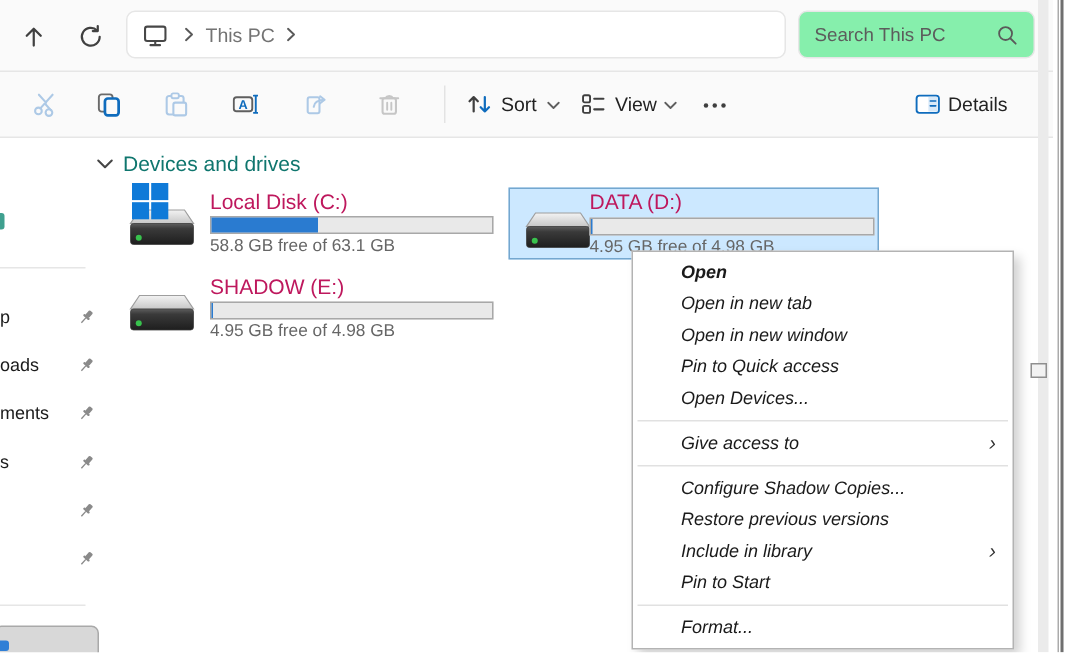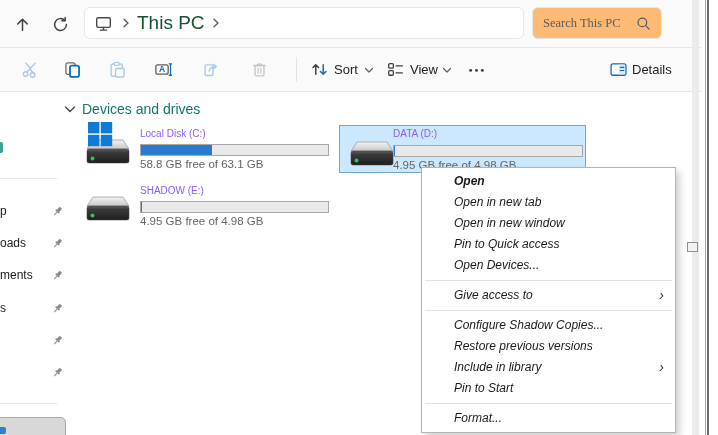--- a/index.html
+++ b/index.html
@@ -6,23 +6,23 @@
   body{width:718px;height:435px;overflow:hidden;font-family:"Liberation Sans",sans-serif;
        -webkit-font-smoothing:antialiased;background:#fff;}
   .window{position:relative;width:718px;height:435px;background:#fff;overflow:hidden;cursor:default;}
   .abs{position:absolute;}
 
   
   .navbar{position:absolute;left:0;top:0;width:702px;height:47px;background:#fafafa;border-bottom:1px solid #e6e6e6;}
   .nav-btn{position:absolute;top:8px;width:32px;height:32px;border-radius:5px;display:flex;align-items:center;justify-content:center;}
   .addr{position:absolute;left:84px;top:7px;width:440px;height:32px;background:#fff;border:1px solid #e6e6e6;
         border-radius:6px;display:flex;align-items:center;box-sizing:border-box;padding-left:10px;}
-  .addr .crumb{font-size:19px;color:#14532d;margin:0 6px;}
-  .searchbox{position:absolute;left:532px;top:7px;width:130px;height:32px;background:#fdba74;border:1px solid #e6e6e6;
-        border-radius:6px;display:flex;align-items:center;box-sizing:border-box;padding:0 10px;font-family:Liberation Serif, serif;}
+  .addr .crumb{font-size:13px;color:#737373;margin:0 6px;}
+  .searchbox{position:absolute;left:532px;top:7px;width:158px;height:32px;background:#86efac;border:1px solid #e6e6e6;
+        border-radius:6px;display:flex;align-items:center;box-sizing:border-box;padding:0 10px;}
   .searchbox span{flex:1;font-size:12.5px;color:#5c5c5c;}
 
   
   .cmdbar{position:absolute;left:0;top:48px;width:702px;height:43px;background:#fafafa;border-bottom:1px solid #e6e6e6;}
   .cmd-ic{position:absolute;top:13px;width:17px;height:17px;}
   .cmd-lbl{position:absolute;top:14px;font-size:13px;color:#222;}
   .vdiv{position:absolute;top:9px;left:296px;width:1px;height:25px;background:#e3e3e3;}
 
   
   .side-sep{position:absolute;left:0;width:57px;height:1px;background:#e6e6e6;}
@@ -31,21 +31,21 @@
   .side-row svg{position:absolute;left:52px;top:7px;}
   .side-sel{position:absolute;left:-4px;top:417px;width:68px;height:24px;background:#d8d8d8;
             border:1px solid #a9a9a9;border-radius:5px;}
   .thispc-sliver{position:absolute;left:0;top:427px;width:6px;height:7px;background:#2f7fd6;border-radius:0 2px 2px 0;}
   .teal-sliver{position:absolute;left:0;top:142px;width:3px;height:11px;background:#3fa08f;border-radius:0 2px 2px 0;}
 
   
   .sec-head{position:absolute;left:82px;top:101px;font-size:14px;color:#0f766e;}
   .tile-sel{position:absolute;left:339px;top:125px;width:247px;height:48px;background:#cce8ff;
             border:1px solid #74a7cf;box-sizing:border-box;}
-  .dname{position:absolute;font-size:10px;color:#8b5cf6;line-height:14px;}
+  .dname{position:absolute;font-size:14px;color:#be185d;line-height:14px;}
   .dsize{position:absolute;font-size:11.5px;color:#666;line-height:13px;}
   .dbar{position:absolute;width:189px;height:12px;background:#e9e9e9;border:1px solid #a8a8a8;box-sizing:border-box;}
   .dbar .fill{height:100%;background:#2a7bd0;}
 
   
   .ctx{position:absolute;left:421px;top:167px;width:255px;background:#fff;border:1px solid #b3b3b3;
        box-shadow:4px 4px 7px rgba(0,0,0,.18);box-sizing:border-box;padding:3px 0;z-index:50;}
   .ctx .mi{position:relative;height:21px;line-height:21px;padding-left:32px;padding-right:16px;
            font-size:12px;color:#1a1a1a;white-space:nowrap;font-style:italic;}
   .ctx .mi.bold{font-weight:bold;}

